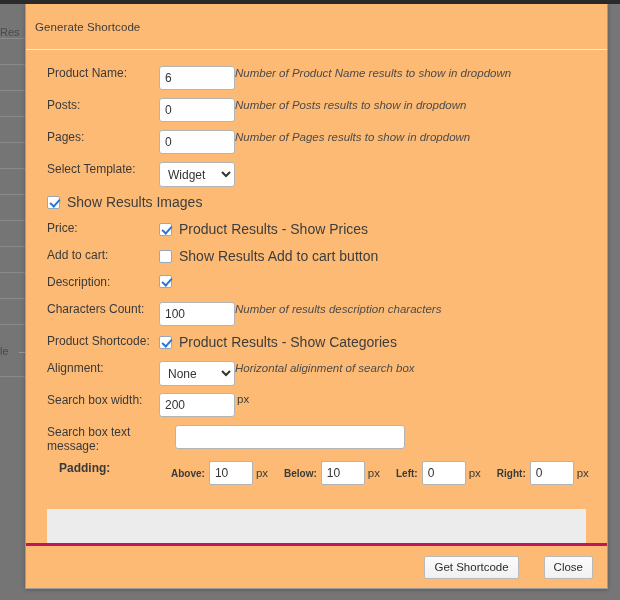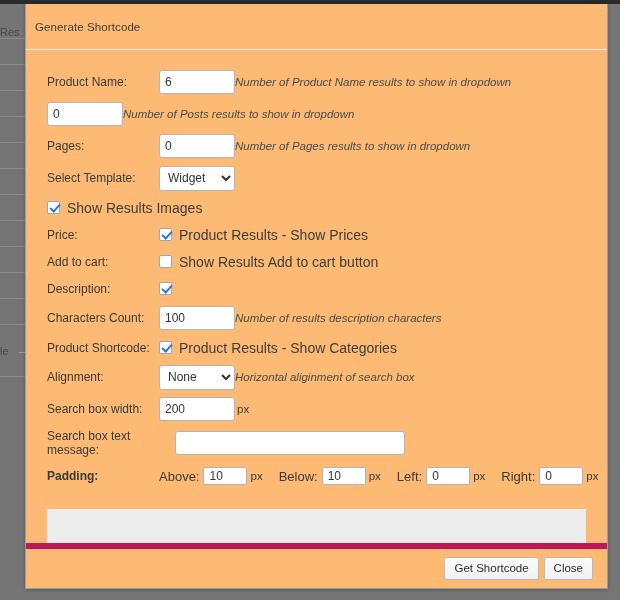--- a/index.html
+++ b/index.html
@@ -57,28 +57,28 @@
     font-size: 11.5px; color: #3c3c3c; letter-spacing: .1px;
   }
   .modal-body {
     flex: 1 1 auto;
     padding: 16px 21px 0 21px;
     overflow: hidden;
     position: relative;
   }
   .modal-footer {
     flex: none; height: 45px;
-    border-top: 6px solid #be185d;
+    border-top: 3px solid #be185d;
     display: flex; align-items: center; justify-content: flex-end;
-    padding-right: 14px; gap: 5px;
+    padding-right: 14px; gap: 25px;
   }
 
   
   .row {
-    display: flex; align-items: center;
+    display: flex; align-items: flex-start;
     height: 32px;
   }
   .row.tight { height: 27px; }
   .lbl {
     width: 112px; flex: none;
     font-size: 12px; color: #3a3a3a;
     line-height: 14px;
   }
   .lbl.bold { font-weight: bold; }
   .ctl { flex: none; width: 76px; display: flex; align-items: center; }
@@ -94,21 +94,21 @@
     background: #fff;
     font-family: "Liberation Sans", sans-serif;
     font-size: 12px; color: #333;
     padding: 0 5px;
     outline: none;
   }
   input.txt.wide {
     width: 230px;
   }
   input.txt.pad {
-    width: 44px; height: 18px; border-radius: 2px;
+    width: 44px; height: 24px; border-radius: 2px;
   }
   select.sel {
     width: 76px; height: 25px;
     border: 1px solid #b4b4b4;
     border-radius: 3px;
     background: #fff;
     font-family: "Liberation Sans", sans-serif;
     font-size: 12px; color: #333;
     padding: 0 4px;
     outline: none;
@@ -132,21 +132,21 @@
     border: solid #2a76d2;
     border-width: 0 2px 2px 0;
     transform: rotate(42deg);
   }
   .cblabel { font-size: 14px; color: #3d3d3d; white-space: nowrap; }
 
   
   .padgroup { display: flex; align-items: center; }
   .padcell { display: flex; align-items: center; margin-right: 16px; }
   .padcell:last-child { margin-right: 0; }
-  .padname { font-size: 13px; color: #3a3a3a; margin-right: 4px; }
+  .padname { font-size: 10px; color: #3a3a3a; margin-right: 4px; font-weight: bold; }
   .padpx { font-size: 11.5px; color: #3a3a3a; margin-left: 3px; }
 
   .unit { font-size: 11.5px; color: #3a3a3a; margin-left: 2px; }
 
   
   .outbox {
     margin: 18px 0 0 0;
     height: 49px;
     background: #ececec;
   }
@@ -197,20 +197,21 @@
 
     <div class="row">
       <div class="lbl">Product Name:</div>
       <div class="ctl">
           <input class="txt" type="text" value="6" style="">
         </div>
       <div class="hint">Number of Product Name results to show in dropdown</div>
     </div>
 
     <div class="row">
+      <div class="lbl">Posts:</div>
       <div class="ctl">
           <input class="txt" type="text" value="0" style="">
         </div>
       <div class="hint">Number of Posts results to show in dropdown</div>
     </div>
 
     <div class="row">
       <div class="lbl">Pages:</div>
       <div class="ctl">
           <input class="txt" type="text" value="0" style="">
@@ -291,21 +292,21 @@
       <span class="unit">px</span>
     </div>
 
     <div class="row" style="height:36px;gap:16px;">
       <div class="lbl">Search box text message:</div>
       <div class="ctl" style="width:auto;">
         <input class="txt wide" type="text" value="" style="">
       </div>
     </div>
 
-    <div class="row" style="height:30px;">
+    <div class="row" style="height:30px;margin-left:12px;">
       <div class="lbl bold">Padding:</div>
       <div class="padgroup">
         <div class="padcell">
           <span class="padname">Above:</span>
           <input class="txt pad" type="text" value="10" style="">
           <span class="padpx">px</span>
         </div>
         <div class="padcell">
           <span class="padname">Below:</span>
           <input class="txt pad" type="text" value="10" style="">

